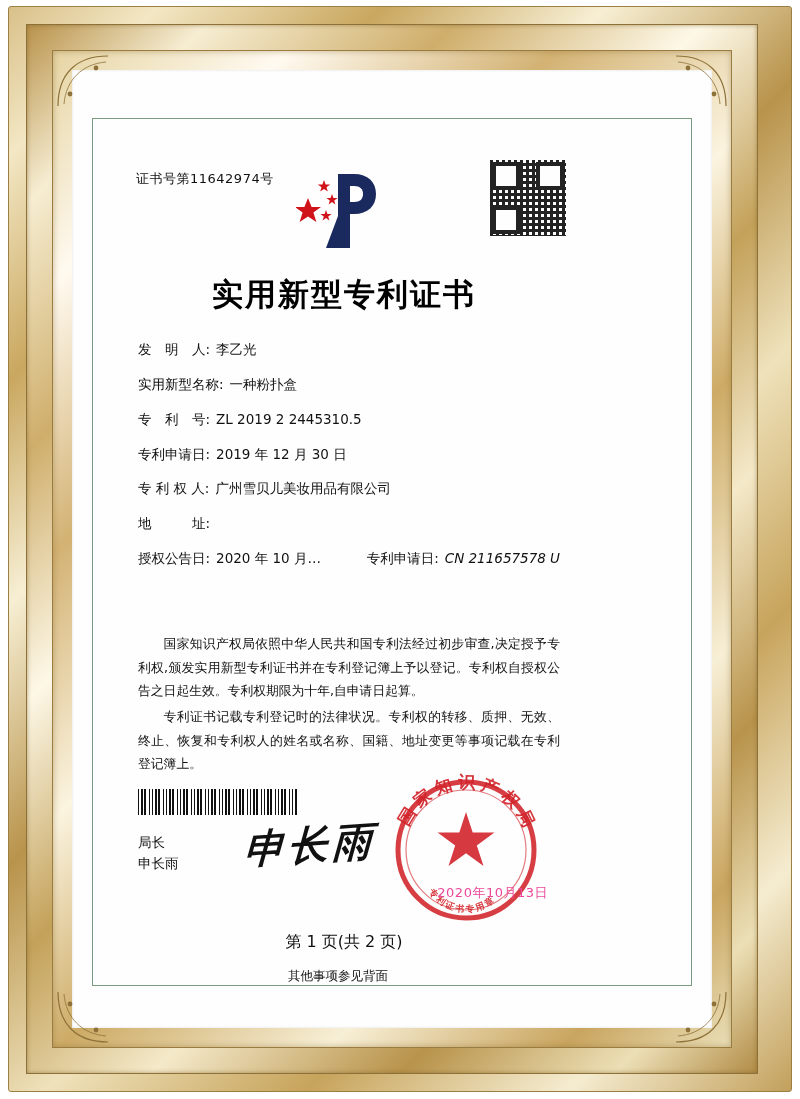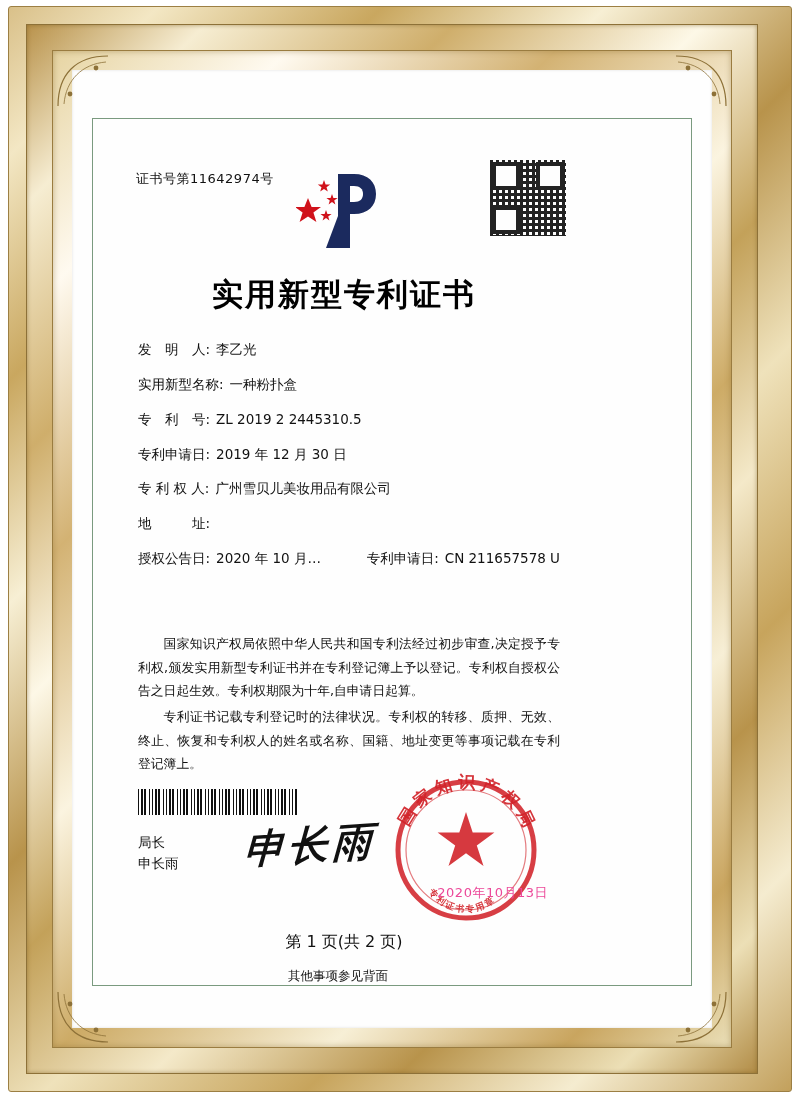--- a/index.html
+++ b/index.html
@@ -176,20 +176,21 @@
     flex: 0 1 auto;
     margin-left: 6px;
     overflow: hidden;
     text-overflow: ellipsis;
   }
   .field-row.two-col .field-second-label {
     margin-left: 42px;
   }
   .field-row.two-col .field-second-value {
     margin-left: 6px;
+    font-style: italic;
   }
 
   .para {
     position: absolute;
     left: 46px;
     right: 36px;
     top: 508px;
     font-size: 12.8px;
     line-height: 1.85;
     text-align: justify;

